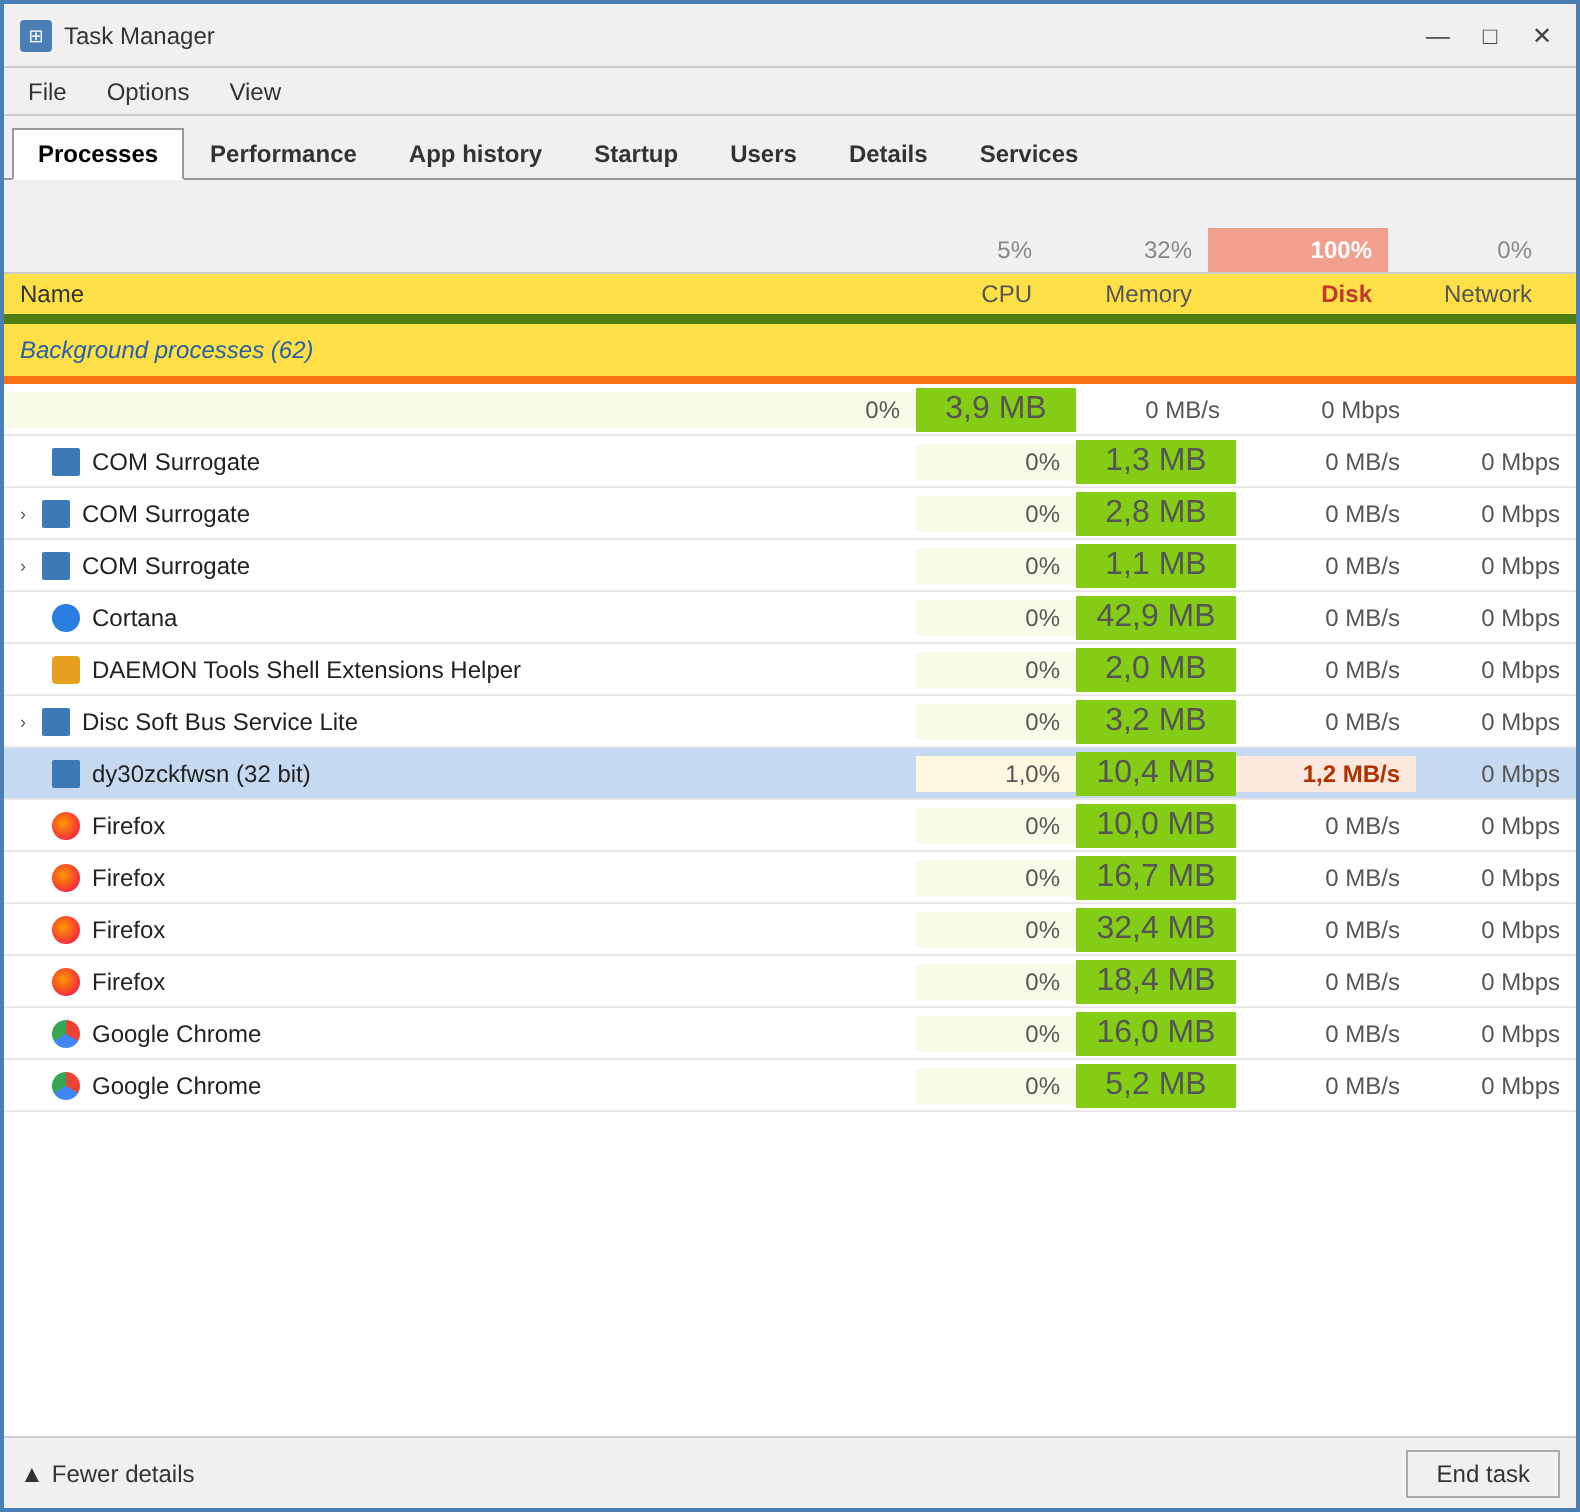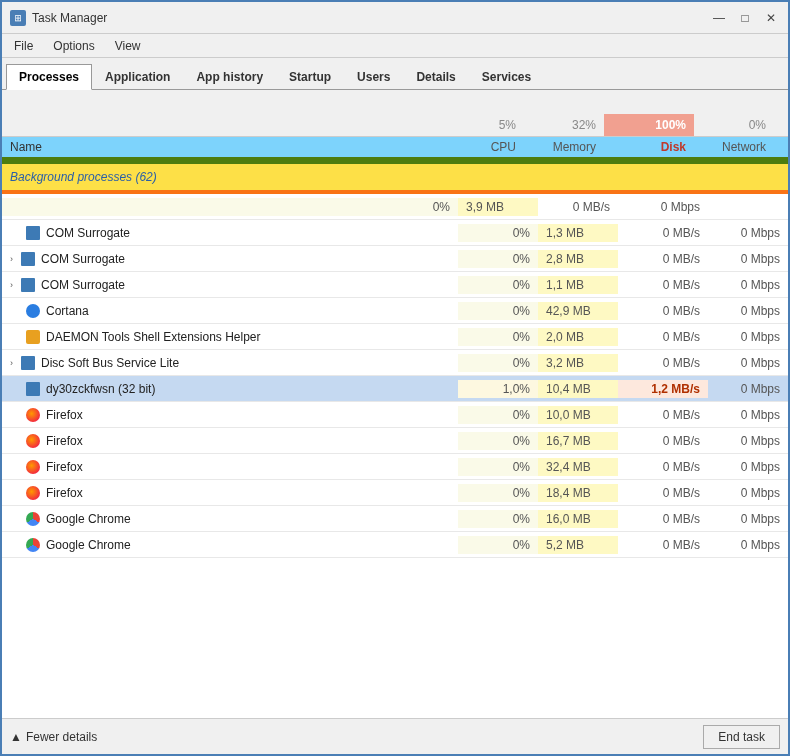--- a/index.html
+++ b/index.html
@@ -125,22 +125,22 @@
       font-size: 12px;
       color: #fff;
       background: #f1a090;
       font-weight: 600;
       margin-top: 24px;
     }
     .th-network { text-align: right; padding: 4px 8px; font-size: 12px; color: #888; }
     .header-labels {
       display: grid;
       grid-template-columns: 1fr 80px 80px 90px 80px 14px;
-      border-bottom: 7px solid #4d7c0f;
-      background: #7dd3fc;
+      border-bottom: 5px solid #4d7c0f;
+      background: #fde047;
     }
     .hl-name {
       padding: 3px 8px;
       font-size: 12px;
       color: #333;
       font-weight: 500;
     }
     .hl-cpu { text-align: right; padding: 3px 8px; font-size: 12px; color: #555; }
     .hl-memory { text-align: right; padding: 3px 8px; font-size: 12px; color: #555; }
     .hl-disk {
@@ -191,21 +191,21 @@
     }
     .row-with-expand {
       padding-left: 8px;
     }
     .expand-arrow {
       font-size: 9px;
       color: #555;
       margin-right: 2px;
     }
     .row-cpu { text-align: right; padding: 2px 8px; font-size: 12px; color: #555; background: #fafae8; }
-    .row-memory { text-align: left; padding: 2px 8px; font-size: 12px; color: #555; background: #fef9c3; }
+    .row-memory { text-align: center; padding: 2px 8px; font-size: 16px; color: #555; background: #84cc16; }
     .row-disk { text-align: right; padding: 2px 8px; font-size: 12px; color: #555; }
     .row-network { text-align: right; padding: 2px 8px; font-size: 12px; color: #555; }
     
     .table-body::-webkit-scrollbar { width: 14px; }
     .table-body::-webkit-scrollbar-track { background: #f0f0f0; }
     .table-body::-webkit-scrollbar-thumb { background: #c0c0c0; border: 1px solid #a0a0a0; }
     
     .status-bar {
       display: flex;
       align-items: center;
@@ -294,21 +294,21 @@
 </div>
 
 <div class="menu-bar">
 <div class="menu-item">File</div>
     <div class="menu-item">Options</div>
     <div class="menu-item">View</div>
   </div>
 
 <div class="tab-bar">
 <div class="tab active">Processes</div>
-    <div class="tab">Application</div>
+    <div class="tab">Performance</div>
     <div class="tab">App history</div>
     <div class="tab">Startup</div>
     <div class="tab">Users</div>
     <div class="tab">Details</div>
     <div class="tab">Services</div>
   </div>
 
 <div class="main-content">
 
   <div class="table-header">

